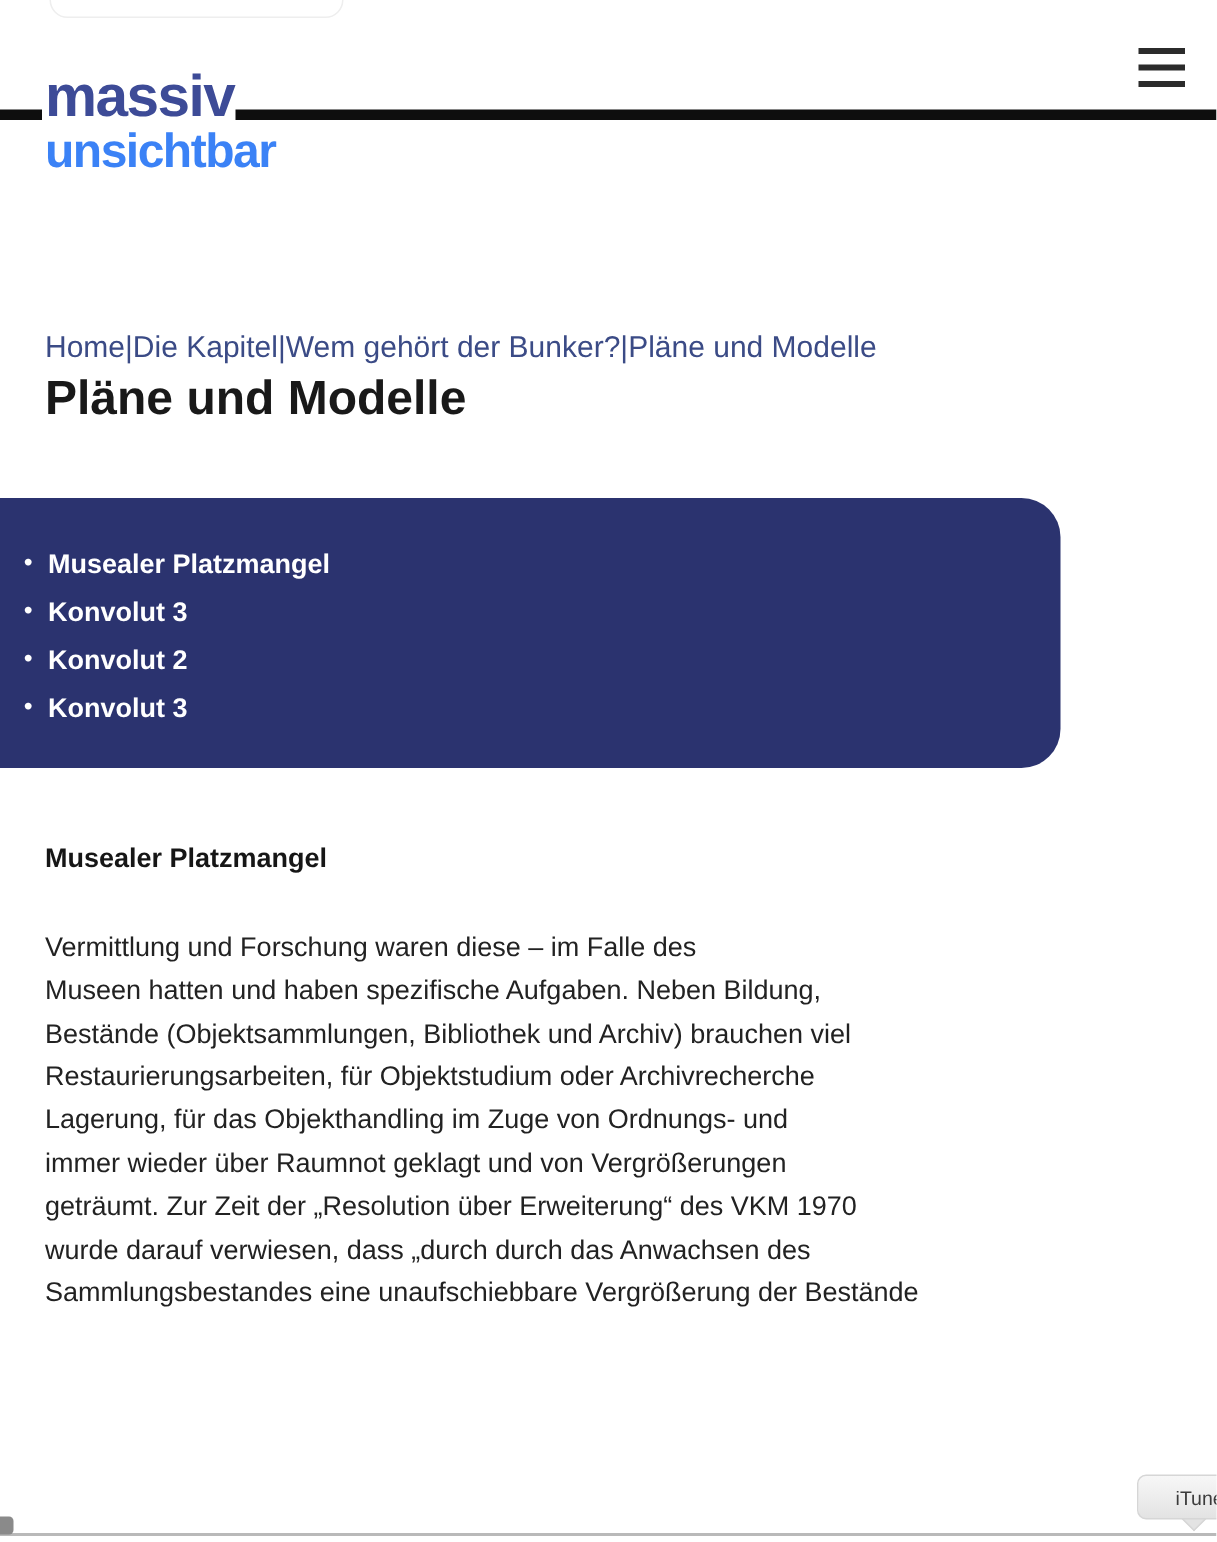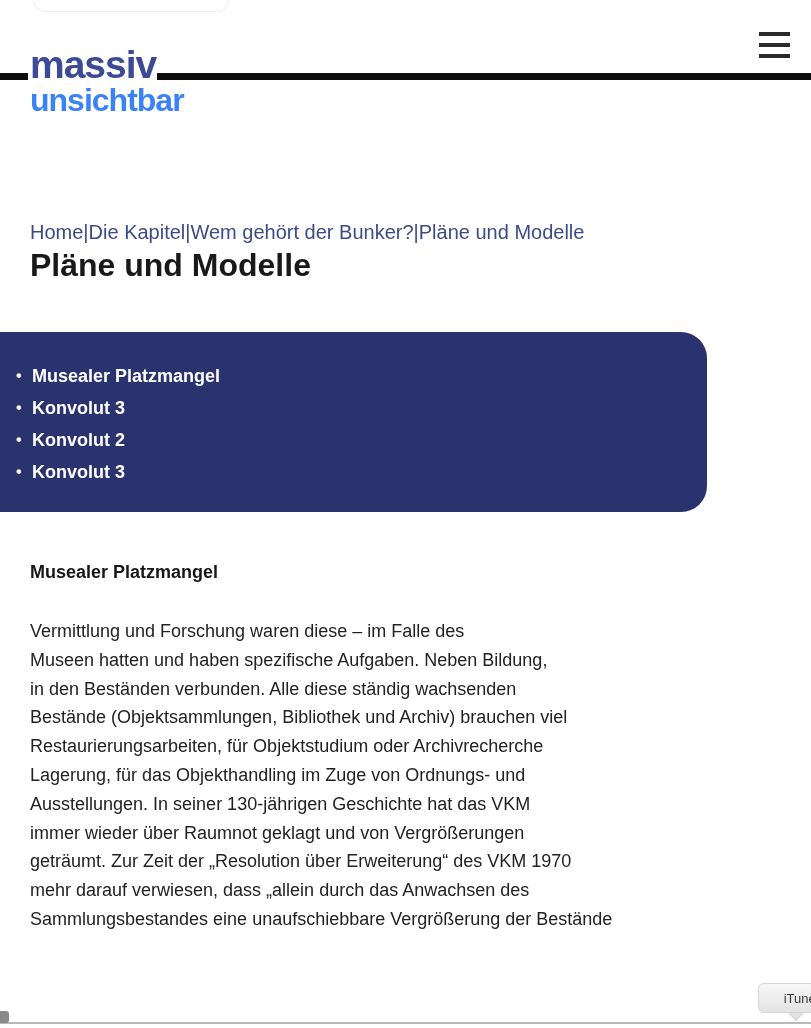--- a/index.html
+++ b/index.html
@@ -135,28 +135,26 @@
       <span>Konvolut 3</span>
     </li>
   </ul>
 </div>
 
 <h2 class="abs section-heading">Musealer Platzmangel</h2>
 
 <div class="abs paragraph">
   <div class="pline">Vermittlung und Forschung waren diese – im Falle des</div>
   <div class="pline">Museen hatten und haben spezifische Aufgaben. Neben Bildung,</div>
-  <div class="pline">in den Beständen verbunden. Alle diese ständig wachsenden</div>
   <div class="pline">Bestände (Objektsammlungen, Bibliothek und Archiv) brauchen viel</div>
   <div class="pline">Restaurierungsarbeiten, für Objektstudium oder Archivrecherche</div>
   <div class="pline">Lagerung, für das Objekthandling im Zuge von Ordnungs- und</div>
-  <div class="pline">Ausstellungen. In seiner 130-jährigen Geschichte hat das VKM</div>
   <div class="pline">immer wieder über Raumnot geklagt und von Vergrößerungen</div>
   <div class="pline">geträumt. Zur Zeit der „Resolution über Erweiterung“ des VKM 1970</div>
-  <div class="pline">mehr darauf verwiesen, dass „allein durch das Anwachsen des</div>
+  <div class="pline">wurde darauf verwiesen, dass „durch durch das Anwachsen des</div>
   <div class="pline">Sammlungsbestandes eine unaufschiebbare Vergrößerung der Bestände</div>
 </div>
 
 <div class="abs bottom-rule"></div>
 <div class="abs clipped-bottom-left"></div>
 
 <div class="abs tooltip-tail"></div>
 <div class="abs tooltip">
   <span>iTunes</span>
 </div>

